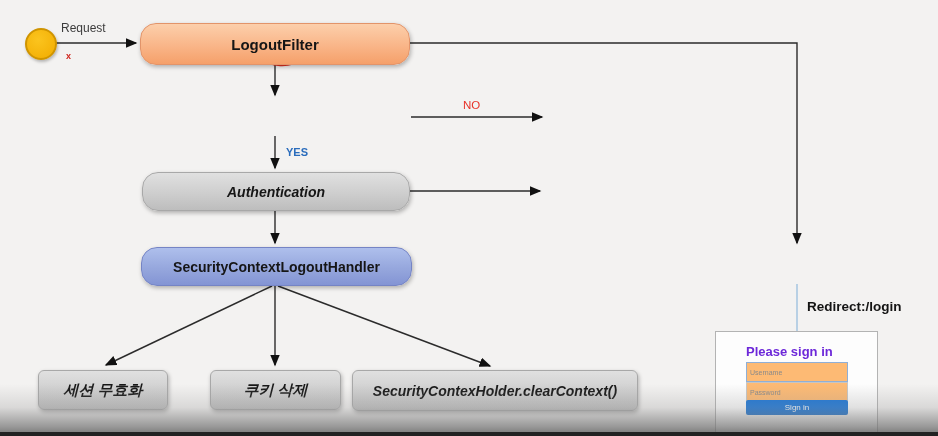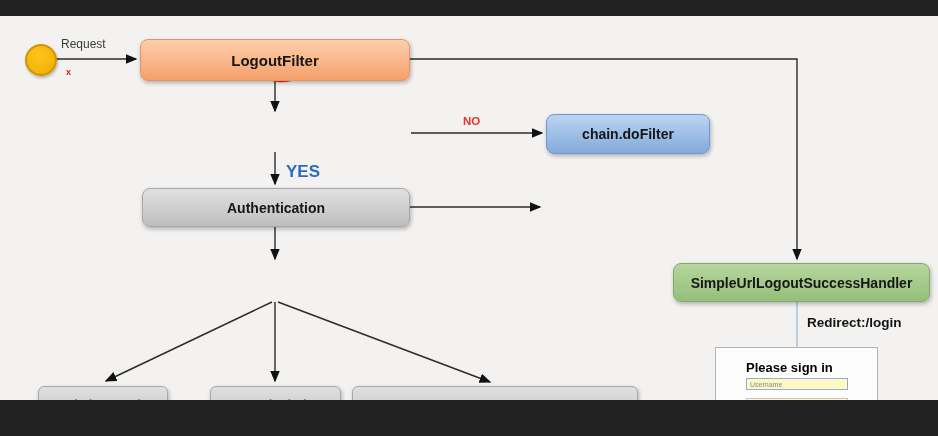--- a/index.html
+++ b/index.html
@@ -1,53 +1,52 @@
 <!DOCTYPE html>
 <html><head>
 <meta charset="utf-8">
 <style>
   html,body{margin:0;padding:0;background:#222;}
   #stage{
-    position:relative;width:938px;height:384px;overflow:hidden;
+    position:relative;width:938px;height:432px;overflow:hidden;
     background:#f3f2f1;
     font-family:"Liberation Sans","DejaVu Sans",sans-serif;
-    margin-top:16px;
   }
   #connectors{position:absolute;left:0;top:0;width:938px;height:436px;z-index:1;}
   .node{
     position:absolute;z-index:2;display:flex;align-items:center;justify-content:center;
-    border-radius:8px;font-weight:bold;color:#161616;text-align:center;
+    border-radius:16px;font-weight:bold;color:#161616;text-align:center;
     box-shadow:1px 2px 4px rgba(0,0,0,.28);
   }
   .node.orange{background:linear-gradient(180deg,#fccfab 0%,#f9b588 55%,#f5a06a 100%);border:1px solid #e2946a;font-size:15px;}
   .node.blue{background:linear-gradient(180deg,#bcd4f1 0%,#9cbde5 55%,#84aadb 100%);border:1px solid #6f98cc;font-size:14px;}
-  .node.gray{background:linear-gradient(180deg,#e0e0e0 0%,#cecece 55%,#bdbdbd 100%);border:1px solid #a8a8a8;font-size:14px;}
+  .node.gray{background:linear-gradient(180deg,#e0e0e0 0%,#cecece 55%,#bdbdbd 100%);border:1px solid #a8a8a8;font-size:14px;font-style:italic;}
   .node.peri{background:linear-gradient(180deg,#aebfec 0%,#96a7dd 55%,#8394d4 100%);border:1px solid #7584c5;font-size:14px;}
   .node.green{background:linear-gradient(180deg,#b6d79e 0%,#a3c989 55%,#95bf7a 100%);border:1px solid #84aa6b;font-size:14px;}
   .node.leaf{border-radius:6px;font-size:15px;}
   .label{position:absolute;z-index:3;white-space:nowrap;}
   #start-circle{
     position:absolute;z-index:2;left:25px;top:28px;width:28px;height:28px;border-radius:50%;
     background:radial-gradient(circle at 40% 35%,#fbc41e,#f2ac00);border:2px solid #cf9400;
     box-shadow:1px 2px 3px rgba(0,0,0,.25);
   }
   #request-label{left:61px;top:21px;font-size:12px;color:#3c3c3c;}
   #red-x{left:66px;top:51px;font-size:9px;color:#d0241c;font-weight:bold;}
-  #no-label{left:463px;top:99px;font-size:11.5px;font-weight:bold;color:#e8332a;}
-  #yes-label{left:286px;top:146px;font-size:17px;font-weight:bold;color:#2a6cbc;}
+  #no-label{left:463px;top:99px;font-size:11.5px;font-weight:normal;color:#e8332a;}
+  #yes-label{left:286px;top:146px;font-size:11px;font-weight:bold;color:#2a6cbc;}
   #redirect-label{left:807px;top:299px;font-size:13.5px;font-weight:bold;color:#141414;}
   
   #login-panel{
     position:absolute;z-index:2;left:715px;top:331px;width:163px;height:105px;
     background:#fdfdfd;border:1px solid #b3b3b3;box-sizing:border-box;
   }
-  #login-title{position:absolute;left:30px;top:12px;font-size:13px;font-weight:bold;color:#000000;}
+  #login-title{position:absolute;left:30px;top:12px;font-size:13px;font-weight:bold;color:#6d28d9;}
   .login-field{
-    position:absolute;left:30px;width:102px;height:12px;background:#fef9c3;box-sizing:border-box;
-    font-size:7px;color:#555;padding:1px 3px;font-family:"Liberation Sans",sans-serif;
+    position:absolute;left:30px;width:102px;height:12px;background:#fdba74;box-sizing:border-box;
+    font-size:7px;color:#555;padding:9px 3px;font-family:"Liberation Sans",sans-serif;
   }
   #username-field{top:30px;border:1px solid #8fafd6;}
   #password-field{top:50px;border:1px solid #c6c6c6;}
   .login-field::placeholder{color:#8a8a8a;font-size:7px;}
   #signin-button{
     position:absolute;left:30px;top:68px;width:102px;height:15px;background:#1774d8;border:none;
     border-radius:2px;color:#fff;font-size:8px;font-family:"Liberation Sans",sans-serif;cursor:pointer;
   }
   #bottom-fade{
     position:absolute;z-index:9;left:0;top:384px;width:938px;height:52px;pointer-events:none;
@@ -81,27 +80,26 @@
     <path d="M193,46 C197,57 208,61 217,61 C229,62 236,58 244,56 C251,54 259,56 265,60 C272,65 284,66 293,63 C302,61 312,61 321,62 C328,63 334,62 338,61" stroke="#e63322" stroke-width="3.2" fill="none" stroke-linecap="round"></path>
   </svg>
 
   <div id="start-circle"></div>
   <span class="label" id="request-label">Request</span>
   <span class="label" id="red-x">x</span>
 
   <div class="node orange" style="left:140px;top:23px;width:268px;height:40px;">LogoutFilter</div>
 
 
-  <div class="node blue" style="left:546px;top:98px;width:162px;height:38px;">chain.doFilter</div>
 
   <div class="node gray" style="left:142px;top:172px;width:266px;height:37px;">Authentication</div>
 
 
+  <div class="node peri" style="left:141px;top:247px;width:269px;height:37px;">SecurityContextLogoutHandler</div>
 
-  <div class="node green" style="left:673px;top:247px;width:255px;height:37px;">SimpleUrlLogoutSuccessHandler</div>
 
   <div class="node gray leaf" style="left:38px;top:370px;width:128px;height:38px;">세션 무효화</div>
 
   <div class="node gray leaf" style="left:210px;top:370px;width:129px;height:38px;">쿠키 삭제</div>
 
   <div class="node gray leaf" style="left:352px;top:370px;width:284px;height:39px;font-size:14px;">SecurityContexHolder.clearContext()</div>
 
   <span class="label" id="no-label">NO</span>
   <span class="label" id="yes-label">YES</span>
   <span class="label" id="redirect-label">Redirect:/login</span>

